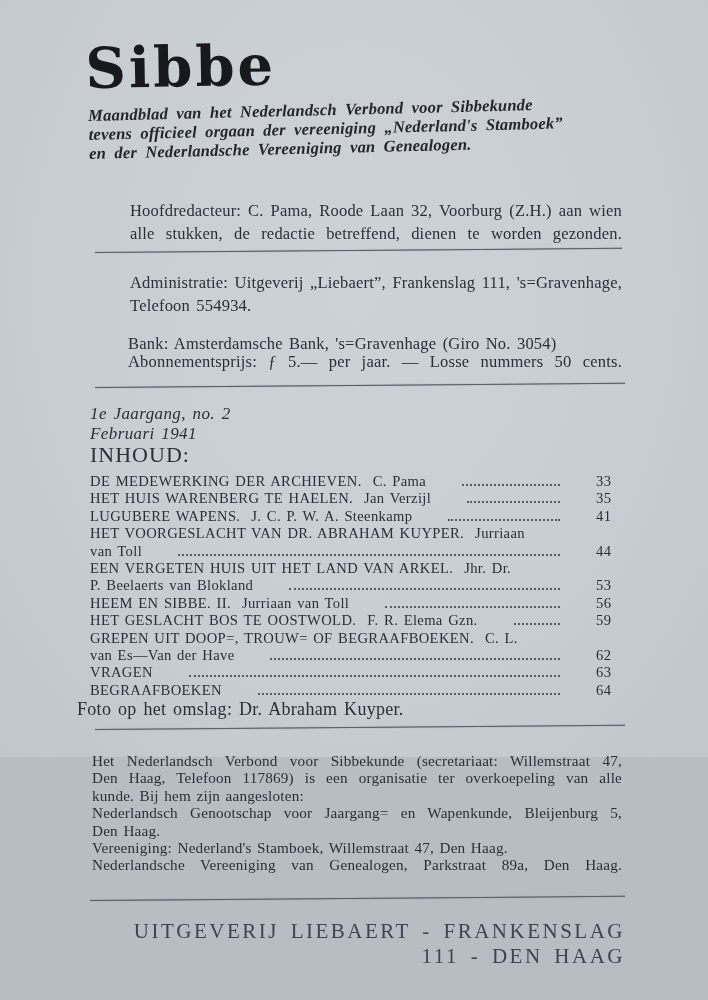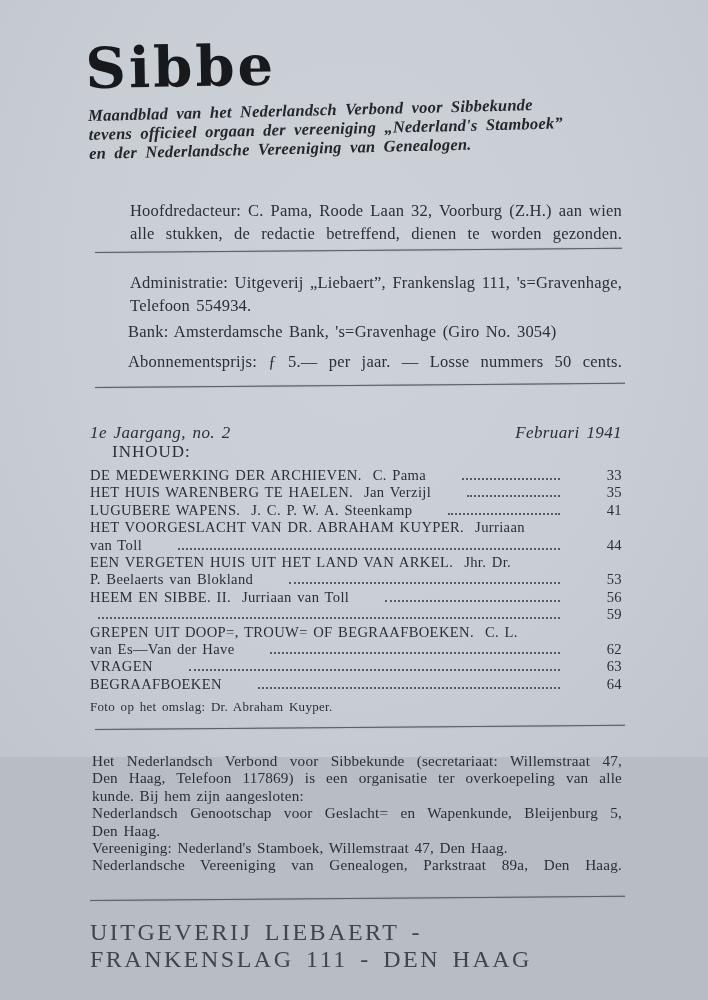--- a/index.html
+++ b/index.html
@@ -23,49 +23,49 @@
   }
   .subtitle{
     left:88px;top:106px;width:540px;
     font-style:italic;font-weight:bold;font-size:16.5px;line-height:19px;
     word-spacing:4px;letter-spacing:.2px;color:#24272c;
     transform:rotate(-1.4deg);transform-origin:left top;
   }
   .block{font-size:16.5px;line-height:23px;word-spacing:2px;letter-spacing:.2px;}
   .hoofdredacteur{left:130px;top:199px;width:492px;}
   .administratie{left:130px;top:271px;width:492px;}
-  .bank{left:128px;top:320px;width:494px;}
+  .bank{left:128px;top:332px;width:494px;}
   .abonnement{left:128px;top:350px;width:494px;}
   .stretch{text-align:justify;text-align-last:justify;}
   .rule{
     height:1px;background:#596066;border:none;
     transform:rotate(-0.45deg);transform-origin:left center;
     box-shadow:0 0 1px rgba(89,96,102,.6);
   }
   .rule1{left:95px;top:252px;width:527px;}
   .rule2{left:95px;top:387px;width:530px;}
   .rule3{left:95px;top:729px;width:530px;}
   .rule4{left:90px;top:900px;width:535px;}
   .issue-line{
-    left:90px;top:423px;width:532px;
+    left:90px;top:404px;width:532px;
     display:flex;justify-content:space-between;
-    font-style:italic;font-size:17px;letter-spacing:.4px;word-spacing:2px;
+    font-style:italic;font-size:17px;letter-spacing:.4px;word-spacing:2px;flex-direction:column;
   }
   .toc{left:90px;top:442px;width:532px;}
-  .toc-heading{font-size:17px;letter-spacing:1px;margin-bottom:5px;margin-left:22px;}
+  .toc-heading{font-size:22px;letter-spacing:1px;margin-bottom:5px;}
   .toc-row{display:flex;align-items:baseline;font-size:14.6px;line-height:17.4px;letter-spacing:.35px;word-spacing:1.5px;gap:28px;}
   .toc-text{white-space:pre-wrap;}
   .toc-dots{flex:1 1 auto;min-width:12px;border-bottom:2px dotted rgba(43,47,54,.72);margin:0 8px 3px 8px;}
-  .toc-page{width:26px;text-align:right;flex:0 0 auto;}
-  .cover-note{left:90px;top:699px;width:532px;font-size:13px;word-spacing:2px;letter-spacing:.3px;}
+  .toc-page{width:26px;flex:0 0 auto;}
+  .cover-note{left:77px;top:699px;width:532px;font-size:18px;word-spacing:2px;letter-spacing:.3px;}
   .verbond{left:92px;top:752px;width:530px;font-size:15.2px;line-height:17.4px;letter-spacing:.2px;word-spacing:1.5px;}
   .it{}
   .imprint{
-    left:90px;top:919px;width:535px;text-align:left;
-    font-size:24px;letter-spacing:2.5px;word-spacing:4px;color:#3e454d;
+    left:90px;top:919px;width:535px;text-align:right;
+    font-size:21px;letter-spacing:2.5px;word-spacing:4px;color:#3e454d;
   }
 </style>
 </head>
 <body>
 
 <div class="page">
 
   <div class="abs title">Sibbe</div>
 
   <div class="abs subtitle">
@@ -130,20 +130,21 @@
       <span class="toc-text">P. Beelaerts van Blokland</span>
       <span class="toc-dots"></span>
       <span class="toc-page">53</span>
     </div>
     <div class="toc-row">
       <span class="toc-text">HEEM EN SIBBE. II.  Jurriaan van Toll</span>
       <span class="toc-dots"></span>
       <span class="toc-page">56</span>
     </div>
     <div class="toc-row">
+      <span class="toc-text">HET GESLACHT BOS TE OOSTWOLD.  F. R. Elema Gzn.</span>
       <span class="toc-dots"></span>
       <span class="toc-page">59</span>
     </div>
     <div class="toc-row">
       <span class="toc-text">GREPEN UIT DOOP=, TROUW= OF BEGRAAFBOEKEN.  C. L.</span>
     </div>
     <div class="toc-row">
       <span class="toc-text">van Es—Van der Have</span>
       <span class="toc-dots"></span>
       <span class="toc-page">62</span>
@@ -161,21 +162,21 @@
   </div>
 
   <div class="abs cover-note">Foto op het omslag: Dr. Abraham Kuyper.</div>
 
   <div class="abs rule rule3"></div>
 
   <div class="abs verbond">
     <div class="stretch"><span>Het </span><span class="it">Nederlandsch Verbond voor Sibbekunde</span><span> (secretariaat: Willemstraat 47,</span></div>
     <div class="stretch">Den Haag, Telefoon 117869) is een organisatie ter overkoepeling van alle</div>
     <div>kunde. Bij hem zijn aangesloten:</div>
-    <div class="stretch"><span class="it">Nederlandsch Genootschap voor Geslacht= en Wapenkunde</span><span>, Bleijenburg 5,</span></div>
+    <div class="stretch"><span class="it">Nederlandsch Genootschap voor Jaargang= en Wapenkunde</span><span>, Bleijenburg 5,</span></div>
     <div>Den Haag.</div>
     <div><span class="it">Vereeniging: Nederland's Stamboek</span><span>, Willemstraat 47, Den Haag.</span></div>
     <div class="stretch"><span class="it">Nederlandsche Vereeniging van Genealogen</span><span>, Parkstraat 89a, Den Haag.</span></div>
   </div>
 
   <div class="abs rule rule4"></div>
 
   <div class="abs imprint">UITGEVERIJ LIEBAERT - FRANKENSLAG 111 - DEN HAAG</div>
 
 </div>

